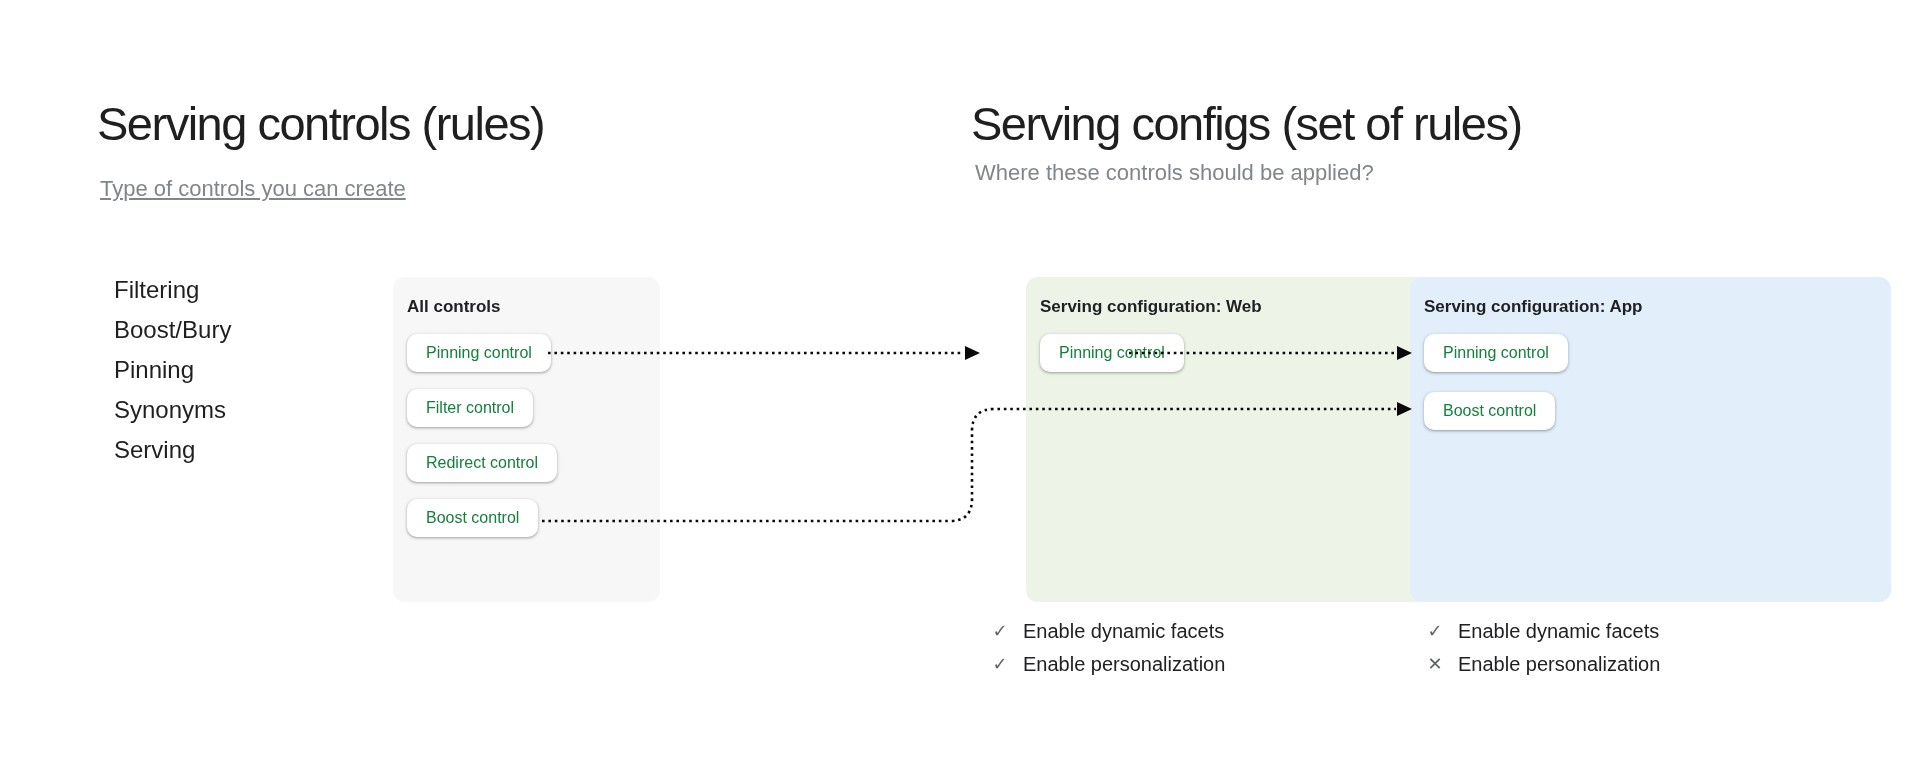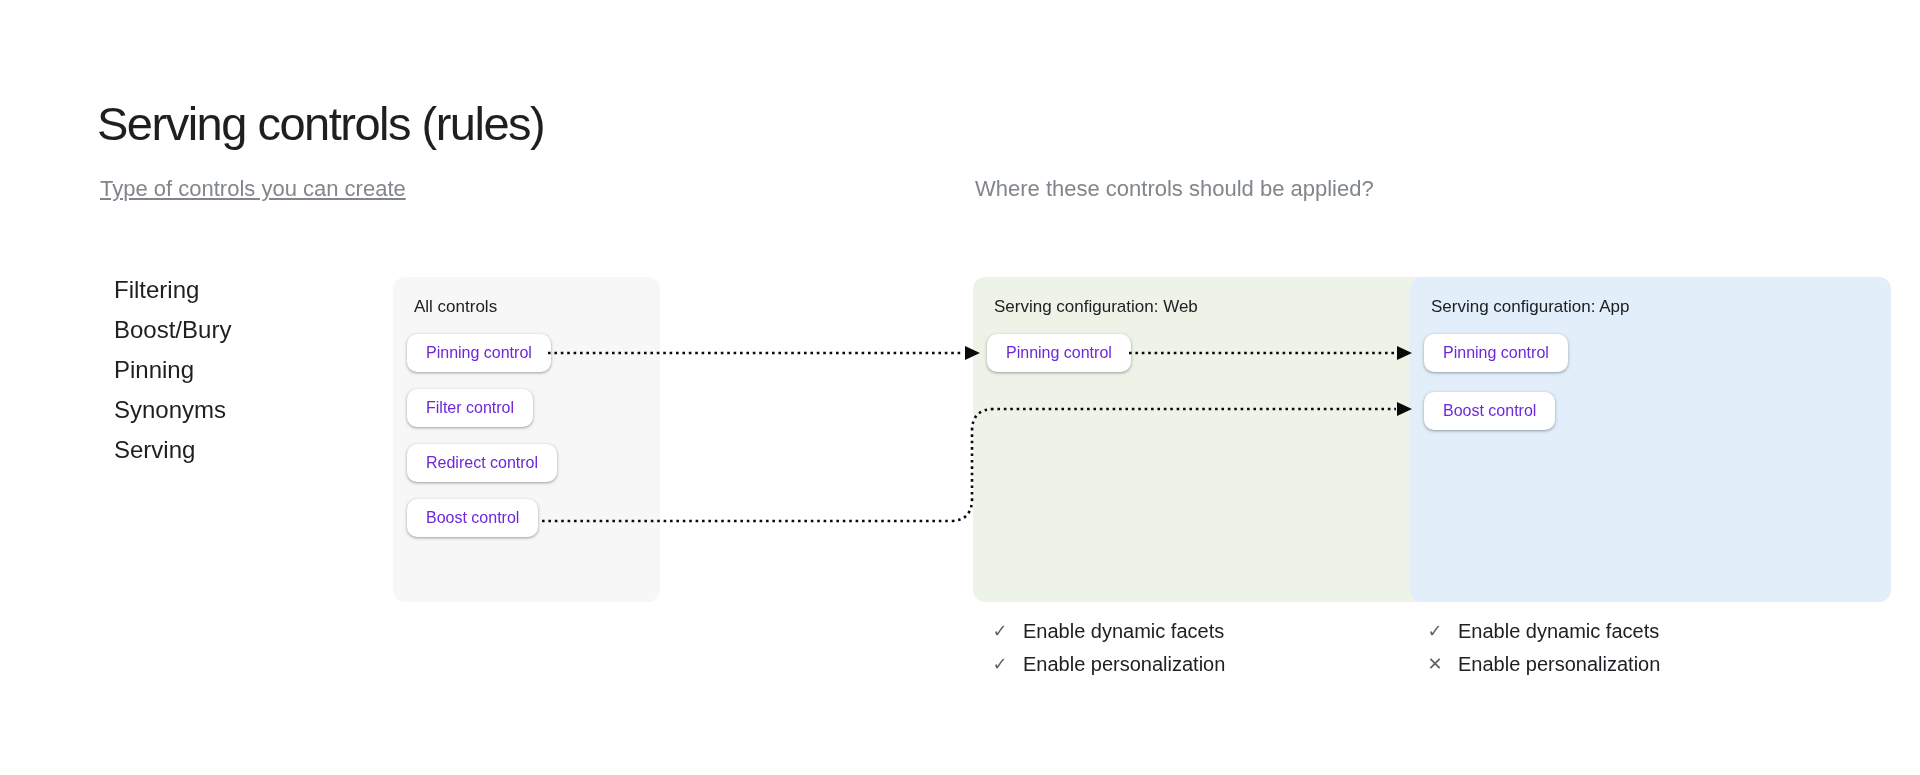--- a/index.html
+++ b/index.html
@@ -29,21 +29,21 @@
   .section-subtitle {
     position: absolute;
     font-size: 22px;
     font-weight: 400;
     color: var(--subtitle-text, #80868b);
     white-space: nowrap;
   }
   .title-left   { left: 97px;  top: 96px; }
   .subtitle-left{ left: 100px; top: 176px; text-decoration: underline; }
   .title-right   { left: 971px; top: 96px; }
-  .subtitle-right{ left: 975px; top: 176px; }
+  .subtitle-right{ left: 975px; top: 160px; }
 
   
   .control-type-list {
     position: absolute;
     left: 114px;
     top: 270px;
     list-style: none;
   }
   .control-type-list li {
     font-size: 24px;
@@ -55,47 +55,46 @@
 
   
   .card {
     position: absolute;
     top: 277px;
     height: 325px;
     border-radius: 12px;
     padding: 20px 14px 14px 14px;
   }
   .card-all { left: 393px;  width: 267px; background: var(--all-controls-bg, #f7f7f7); }
-  .card-web { left: 973px;  width: 474px; background: var(--web-bg, #edf4e7); }
+  .card-web { left: 1026px;  width: 474px; background: var(--web-bg, #edf4e7); }
   .card-app { left: 1410px; width: 481px; background: var(--app-bg, #e2eefa); }
 
   .card-title {
     font-size: 17px;
-    font-weight: 400;
+    font-weight: 700;
     color: #202124;
-    margin-left: 7px;
     margin-bottom: 17px;
     line-height: 20px;
     white-space: nowrap;
   }
   .chip-col { display: flex; flex-direction: column; align-items: flex-start; }
   .card-all .chip-col { gap: 17px; }
   .card-web .chip-col { gap: 20px; }
   .card-app .chip-col { gap: 20px; }
 
   .control-chip {
     height: 38px;
     line-height: 38px;
     padding: 0 19px;
     background: #ffffff;
     border: none;
     border-radius: 10px;
     font-family: inherit;
     font-size: 16px;
-    color: #6d28d9;
+    color: #15803d;
     white-space: nowrap;
     box-shadow: 0 1px 2px rgba(60,64,67,.30), 0 1px 3px 1px rgba(60,64,67,.15);
     cursor: pointer;
   }
 
   
   .settings-list { position: absolute; top: 621px; }
   .settings-web { left: 990px; }
   .settings-app { left: 1425px; }
   .setting-item {
@@ -135,20 +134,21 @@
   .flow-head { fill: var(--arrow, #0a0a0a); stroke: none; }
 </style>
 </head>
 <body>
 
 <div class="canvas">
 
   <h1 class="section-title title-left">Serving controls (rules)</h1>
   <p class="section-subtitle subtitle-left">Type of controls you can create</p>
 
+  <h1 class="section-title title-right">Serving configs (set of rules)</h1>
   <p class="section-subtitle subtitle-right">Where these controls should be applied?</p>
 
   <ul class="control-type-list">
     <li>Filtering</li>
     <li>Boost/Bury</li>
     <li>Pinning</li>
     <li>Synonyms</li>
     <li>Serving</li>
   </ul>
 

